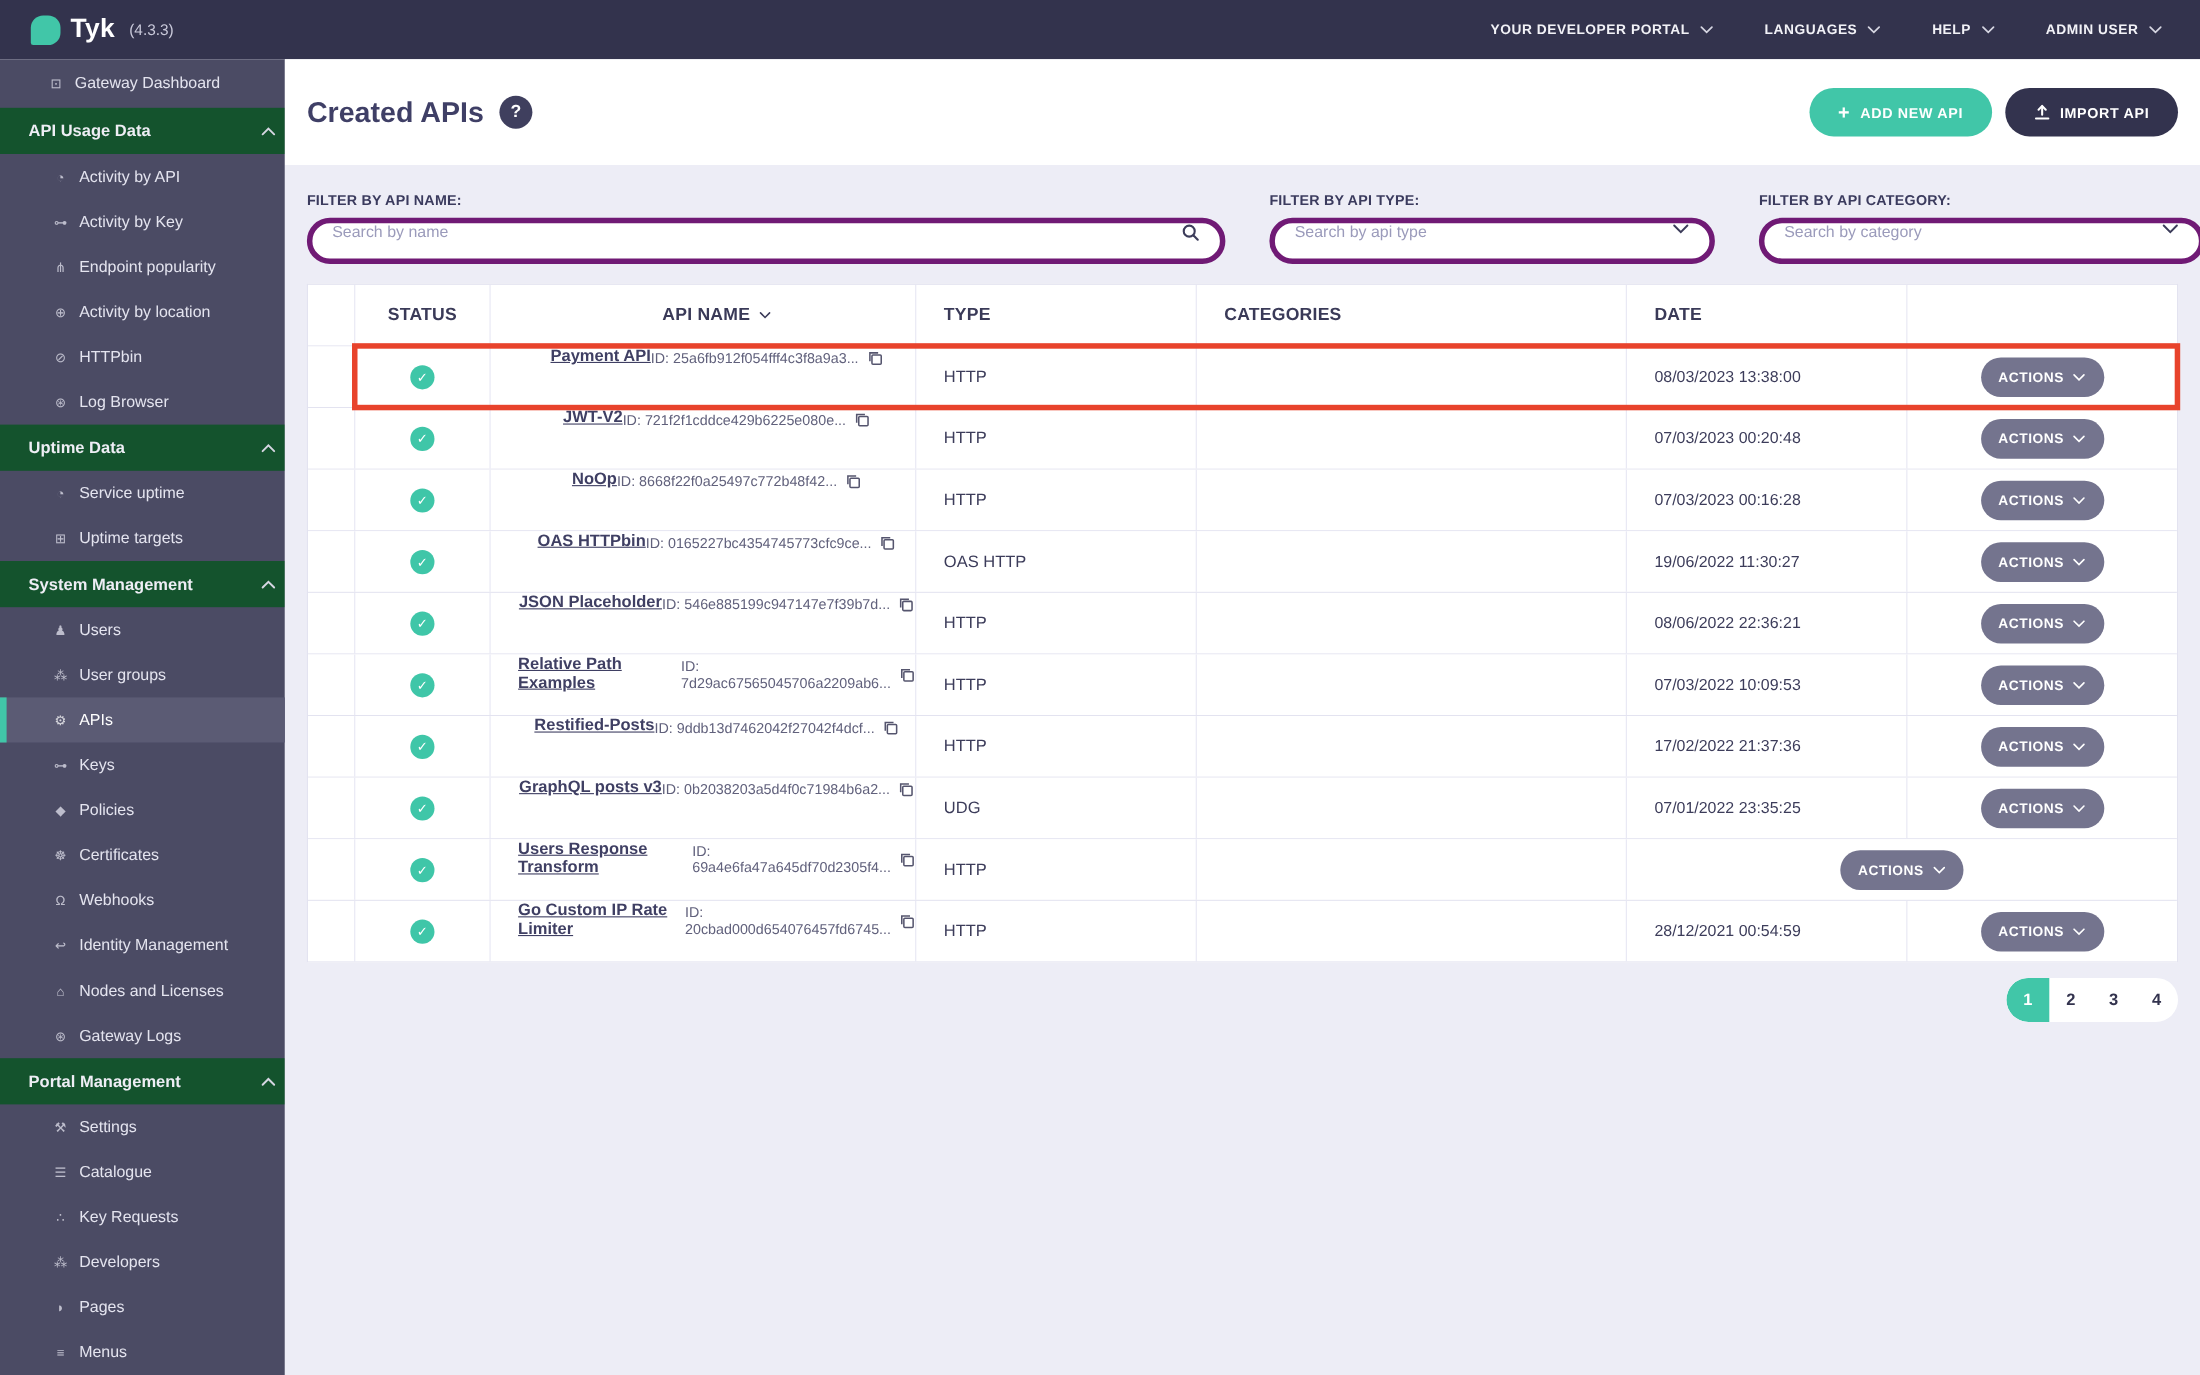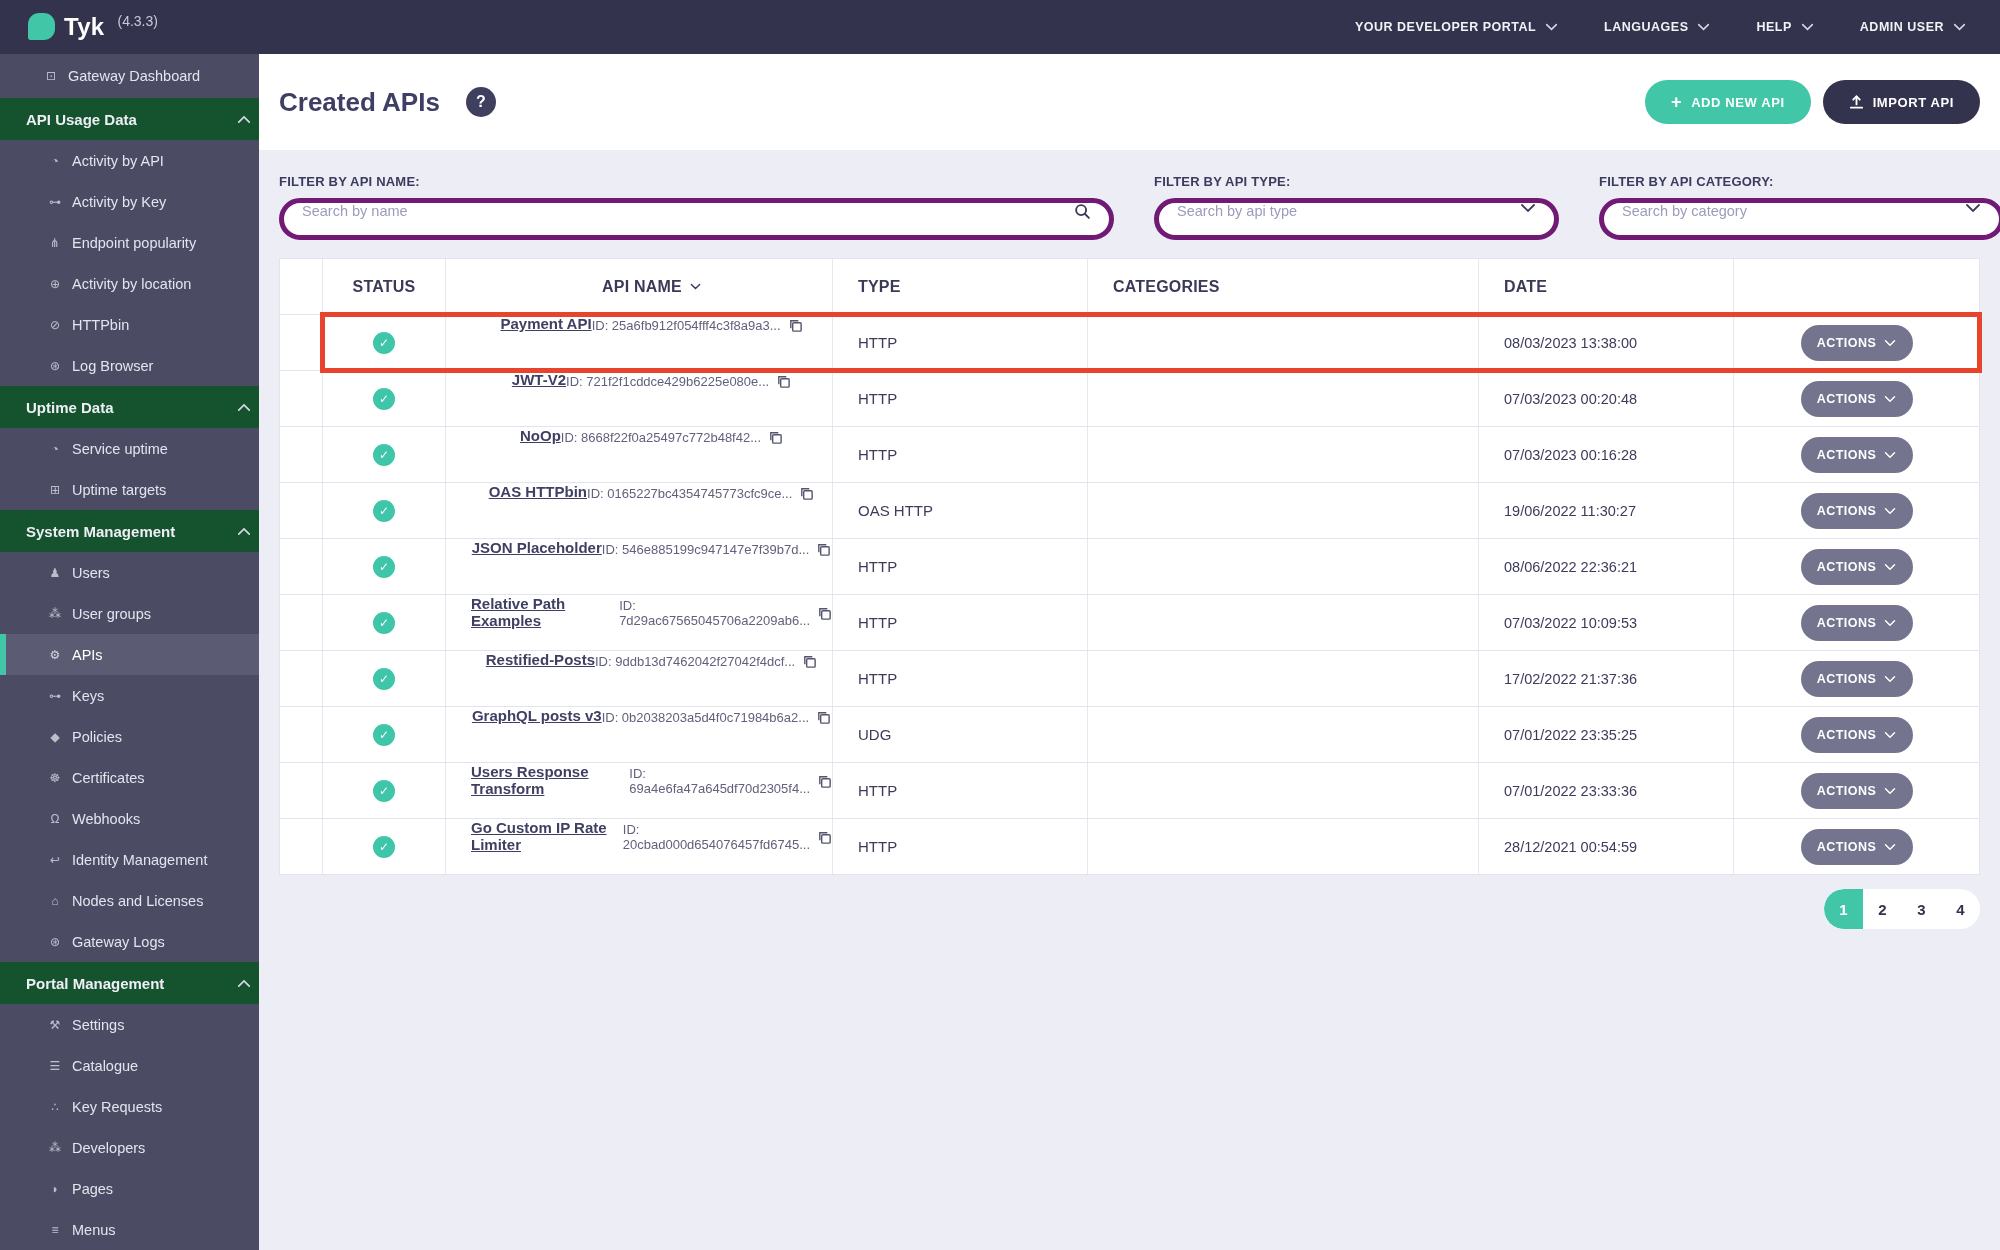--- a/index.html
+++ b/index.html
@@ -2,21 +2,21 @@
 <html><head>
 <meta charset="utf-8">
 <style>
   * { margin:0; padding:0; box-sizing:border-box; }
   html,body { width:2000px; height:1250px; overflow:hidden; }
   body { font-family:"Liberation Sans","DejaVu Sans",sans-serif; background:#ededf6; }
   #app { width:2000px; height:1250px; position:relative; display:flex; flex-direction:column; }
 
   
   .topbar { height:54px; background:#33334d; display:flex; align-items:center; justify-content:space-between; padding:0 34px 0 28px; flex:0 0 54px; }
-  .brand-wrap { display:flex; align-items:flex-start; gap:9px; }
+  .brand-wrap { display:flex; align-items:center; gap:9px; }
   .logo-mark { width:27px; height:27px; background:#41c6a8; border-radius:42% 42% 42% 8%; }
   .brand { color:#ffffff; font-size:24px; font-weight:700; letter-spacing:.3px; }
   .version { color:#c9c9da; font-size:14px; margin-left:4px; }
   .topnav { display:flex; align-items:center; gap:46px; }
   .nav-item { display:flex; align-items:center; gap:9px; color:#f2f2f7; font-size:12.5px; font-weight:700; letter-spacing:.5px; cursor:pointer; }
   .chev svg { display:block; }
 
   
   .shell { flex:1; display:flex; min-height:0; }
 
@@ -25,21 +25,21 @@
   .side-item { height:41px; display:flex; align-items:center; padding-left:44px; font-size:14.5px; cursor:pointer; position:relative; }
   .side-item.first { height:44px; padding-left:40px; }
   .side-icon { width:22px; display:inline-block; font-size:12px; opacity:.75; margin-right:6px; text-align:center; }
   .side-item.active { background:#5b5b74; color:#ffffff; }
   .side-item.active::before { content:""; position:absolute; left:0; top:0; bottom:0; width:6px; background:#41c6a8; }
   .side-header { height:42px; background:#14532d; display:flex; align-items:center; justify-content:space-between; padding:0 8px 0 26px; font-size:15px; font-weight:600; color:#eeeef5; cursor:pointer; }
 
   
   .main { flex:1; display:flex; flex-direction:column; min-width:0; background:#ffffff; }
   .page-header { height:96px; background:#ffffff; display:flex; align-items:center; justify-content:space-between; padding:0 20px; }
-  .title-wrap { display:flex; align-items:center; gap:26px; }
+  .title-wrap { display:flex; align-items:center; gap:14px; }
   .page-title { font-size:26px; font-weight:600; color:#3f3f66; }
   .help-badge { width:30px; height:30px; border-radius:50%; background:#3f3f5e; color:#fff; font-size:16px; font-weight:700; display:flex; align-items:center; justify-content:center; cursor:pointer; }
   .btn-group { display:flex; gap:12px; }
   .btn { height:44px; border:none; border-radius:22px; font-family:inherit; font-size:13px; font-weight:700; letter-spacing:.6px; color:#fff; display:flex; align-items:center; gap:9px; padding:0 26px; cursor:pointer; }
   .btn-teal { background:#41c6a8; }
   .btn-dark { background:#33334e; }
   .btn .plus { font-size:18px; font-weight:700; }
 
   
   .panel { flex:1; background:#ededf6; padding:24px 20px 0 20px; }
@@ -623,21 +623,20 @@
            <span class="copy">
                         <svg width="15" height="15" viewBox="0 0 16 16" fill="none" stroke="#55556e" stroke-width="1.5">
                           <rect x="5" y="5" width="9" height="9" rx="1"></rect>
                           <path d="M11 3 H3 V11"></path>
                         </svg>
                       </span>
          </div>
        </div>
        <div class="cell col-type">HTTP</div>
        <div class="cell col-cat"></div>
-       <div class="cell col-date">07/01/2022 23:33:36</div>
        <div class="cell col-actions">
          <button class="actions-btn">
            <span>ACTIONS</span>
            <span class="chev">
                         <svg width="12" height="8" viewBox="0 0 16 10" fill="none" stroke="#ffffff" stroke-width="2" stroke-linecap="round">
                           <path d="M2 2 L8 8 L14 2"></path>
                         </svg>
                       </span>
          </button>
        </div>

